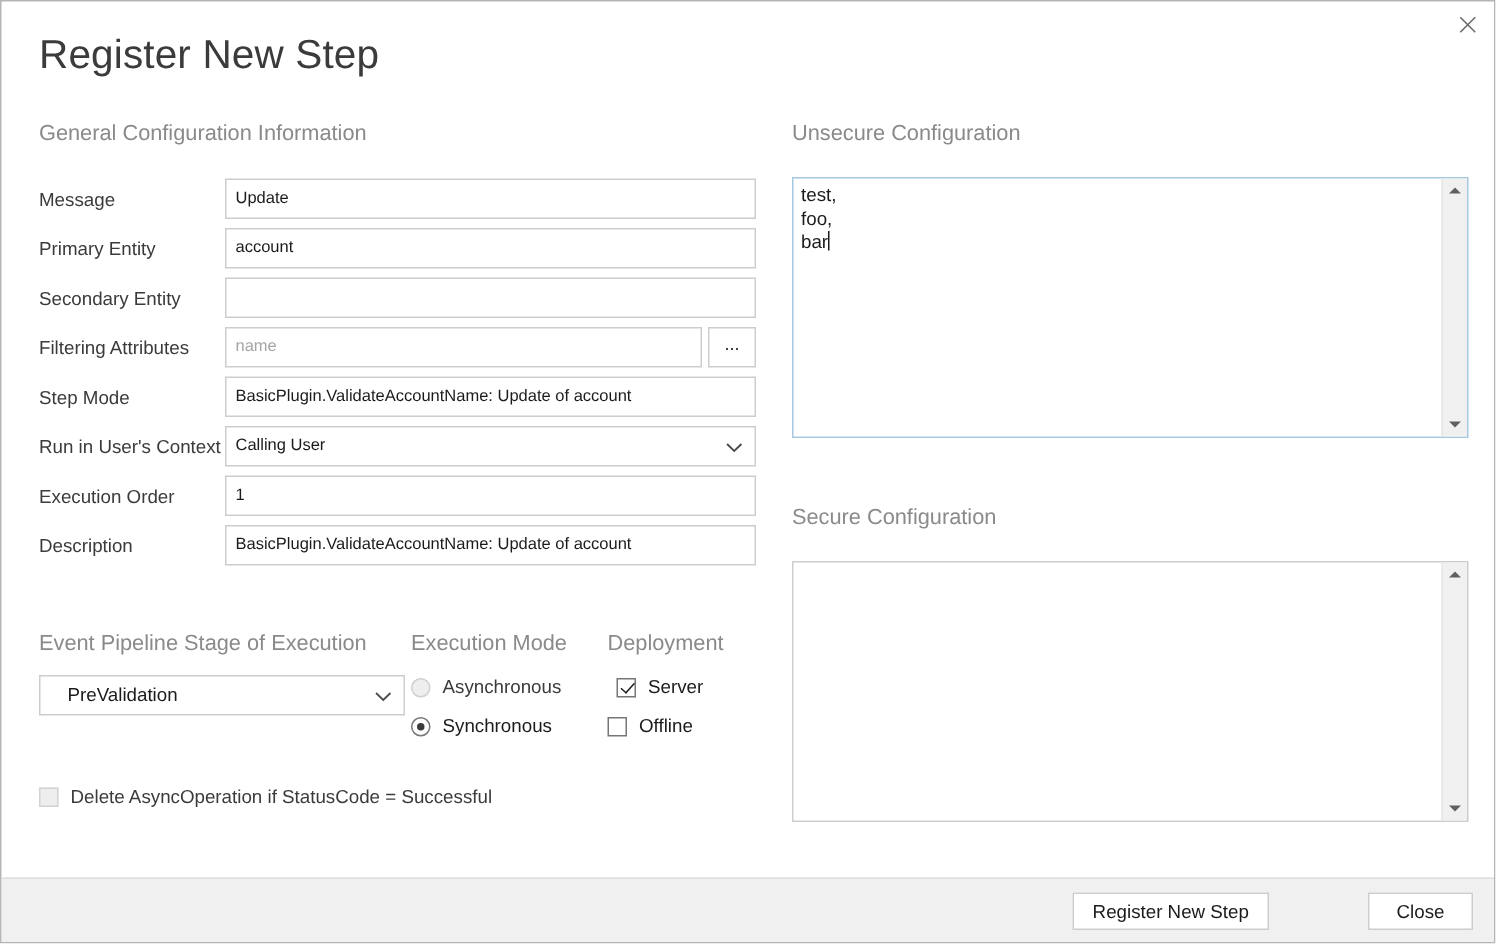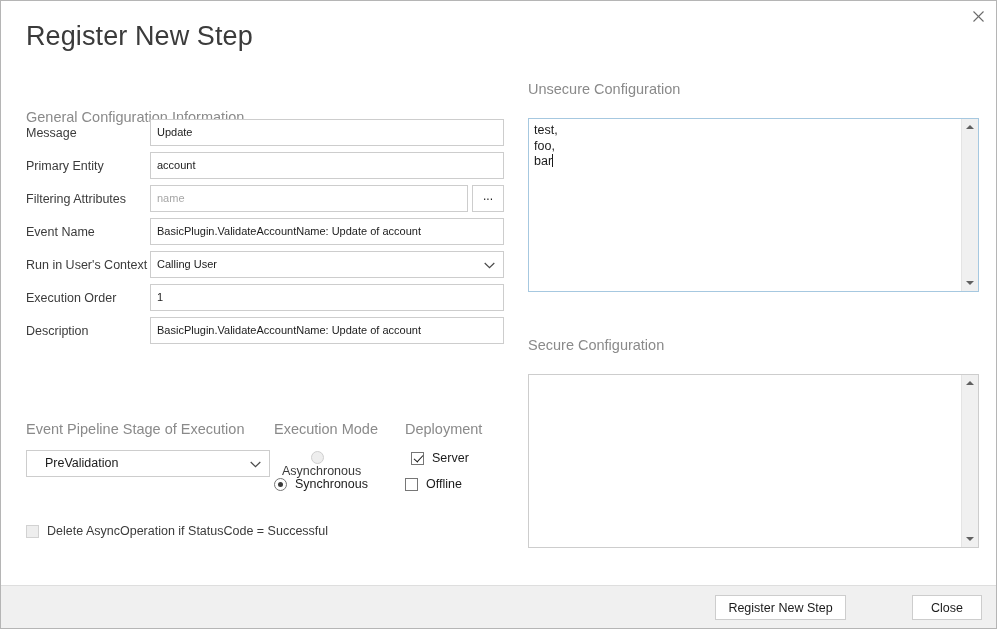--- a/index.html
+++ b/index.html
@@ -52,21 +52,21 @@
   }
 
   
   .section-head {
     position: absolute;
     font-size: 14.5px;
     font-weight: 400;
     color: #8a8a8a;
     white-space: nowrap;
   }
-  #gen-head   { left: 25px;  top: 80px; margin-top: 28px; }
+  #gen-head   { left: 25px;  top: 80px; }
   #unsec-head { left: 527px; top: 80px; }
   #sec-head   { left: 527px; top: 336px; }
 
   
   #left-form {
     position: absolute;
     left: 25px;
     top: 118px;
     width: 478px;
   }
@@ -234,21 +234,21 @@
     position: absolute;
     left: 3.5px;
     top: 0.5px;
     width: 4px;
     height: 8px;
     border: solid #1b1b1b;
     border-width: 0 1.8px 1.8px 0;
     transform: rotate(42deg);
   }
 
-  #opt-async  { left: 273px; top: 450px; flex-direction: column; }
+  #opt-async  { left: 273px; top: 450px; }
   #opt-sync   { left: 273px; top: 476px; }
   #opt-server { left: 410px; top: 450px; }
   #opt-offline{ left: 404px; top: 476px; }
   #opt-delete { left: 25px;  top: 523px; }
   #opt-delete .txt { color: #3b3b3b; }
 
   
   .cfgbox {
     position: absolute;
     box-sizing: border-box;
@@ -364,30 +364,34 @@
     <div class="row">
       <span class="lbl">Message</span>
       <div class="fld">Update</div>
     </div>
 
     <div class="row">
       <span class="lbl">Primary Entity</span>
       <div class="fld">account</div>
     </div>
 
+    <div class="row">
+      <span class="lbl">Secondary Entity</span>
+      <div class="fld"></div>
+    </div>
 
     <div class="row">
       <span class="lbl">Filtering Attributes</span>
       <div class="fld with-btn placeholder">name</div>
       <div class="ellipsis-btn">...</div>
     </div>
 
 
     <div class="row">
-      <span class="lbl">Event Name</span>
+      <span class="lbl">Step Mode</span>
       <div class="fld">BasicPlugin.ValidateAccountName: Update of account</div>
     </div>
 
     <div class="row">
       <span class="lbl">Run in User's Context</span>
       <div class="fld combo">
         <span>Calling User</span>
         <span class="chev">
           <svg width="11" height="7" viewBox="0 0 11 7">
               <polyline points="0.7,1 5.5,5.6 10.3,1" fill="none" stroke="#4a4a4a" stroke-width="1.2"></polyline>

